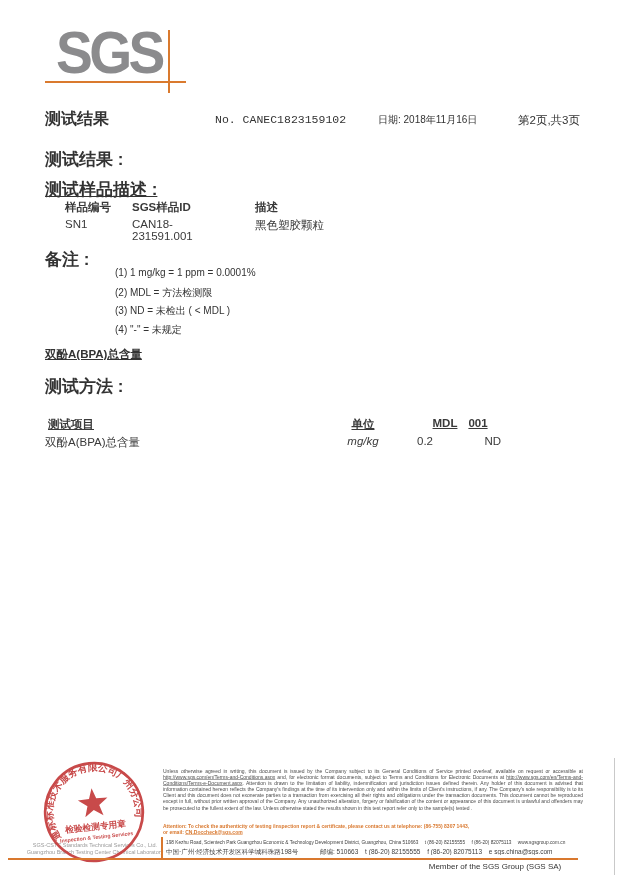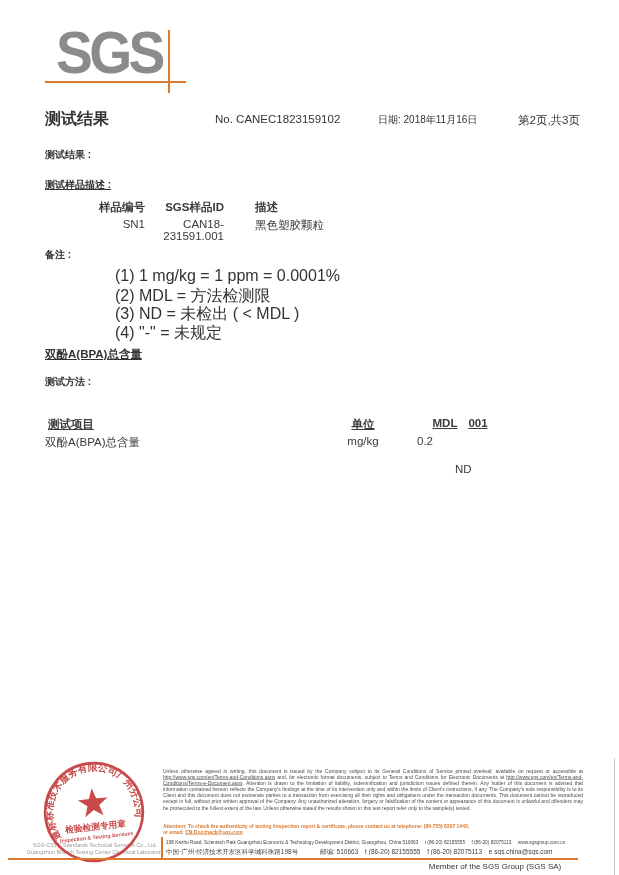--- a/index.html
+++ b/index.html
@@ -12,49 +12,49 @@
   
   .sgs-logo-text {
     left:56px; top:24px; font-size:60px; font-weight:bold; color:#8b8b8d;
     letter-spacing:-4px; line-height:58px; transform:scaleX(0.92); transform-origin:left top;
   }
   .logo-hline { left:45px; top:81px; width:141px; height:2px; background:#da7a2e; }
   .logo-vline { left:168px; top:30px; width:2px; height:63px; background:#da7a2e; }
 
   
   .report-title { left:45px; top:109px; font-size:16px; font-weight:bold; color:#333; }
-  .report-no    { left:215px; top:113px; font-size:11.5px; color:#333; }
+  .report-no    { left:215px; top:113px; font-size:11.5px; color:#333;font-family:Liberation Mono, monospace; }
   .report-date  { left:378px; top:113px; font-size:10px; color:#333; }
   .report-pages { left:518px; top:113px; font-size:11.5px; color:#333; }
 
   
-  .sec-label { font-size:10px; font-weight:bold; color:#333; }
+  .sec-label { font-size:17px; font-weight:bold; color:#333; }
   .u { text-decoration:underline; }
   .results-label { left:45px; top:148px; }
   .sample-heading { left:45px; top:178px; }
 
   .cell { position:absolute; font-size:11.5px; }
-  .c-center { text-align:right; }
+  .c-center { text-align:left; }
   .bold { font-weight:bold; }
 
   .remarks-heading { left:45px; top:248px; }
-  .remark-item { position:absolute; left:115px; font-size:16px; color:#333; }
+  .remark-item { position:absolute; left:115px; font-size:10px; color:#333; }
 
   .bpa-heading { left:45px; top:347px; font-size:11.5px; }
   .method-label { left:45px; top:375px; }
   .method-text { left:118px; top:375px; width:466px; font-size:11.5px; line-height:18px; color:#333; }
 
   .rt-item-h  { left:48px;  top:417px; }
   .rt-unit-h  { left:340px; top:417px; width:46px; text-align:center; }
   .rt-mdl-h   { left:424px; top:417px; width:42px; text-align:center; }
   .rt-id-h    { left:455px; top:417px; width:46px; text-align:center; }
   .rt-item-d  { left:45px;  top:435px; }
-  .rt-unit-d  { left:340px; top:435px; width:46px; text-align:center; }
+  .rt-unit-d  { left:340px; top:435px; width:46px; text-align:center;font-style:italic; }
   .rt-mdl-d   { left:404px; top:435px; width:42px; text-align:center; }
-  .rt-id-d    { left:455px; top:435px; width:46px; text-align:left;margin-top:28px; }
+  .rt-id-d    { left:455px; top:435px; width:46px; text-align:right; }
 
   
   .scaled { transform:scale(0.5); transform-origin:left top; }
 
   .company-lines { left:20px; top:841px; width:150px; }
   .company-lines .inner { width:300px; font-size:11px; line-height:15px; color:#9a9a9a; text-align:center; }
 
   .legal-block { left:163px; top:768px; width:420px; }
   .legal-block .inner { width:840px; font-size:10px; line-height:12.3px; color:#4c4c4c; text-align:justify; }
   .legal-link { text-decoration:underline; }

